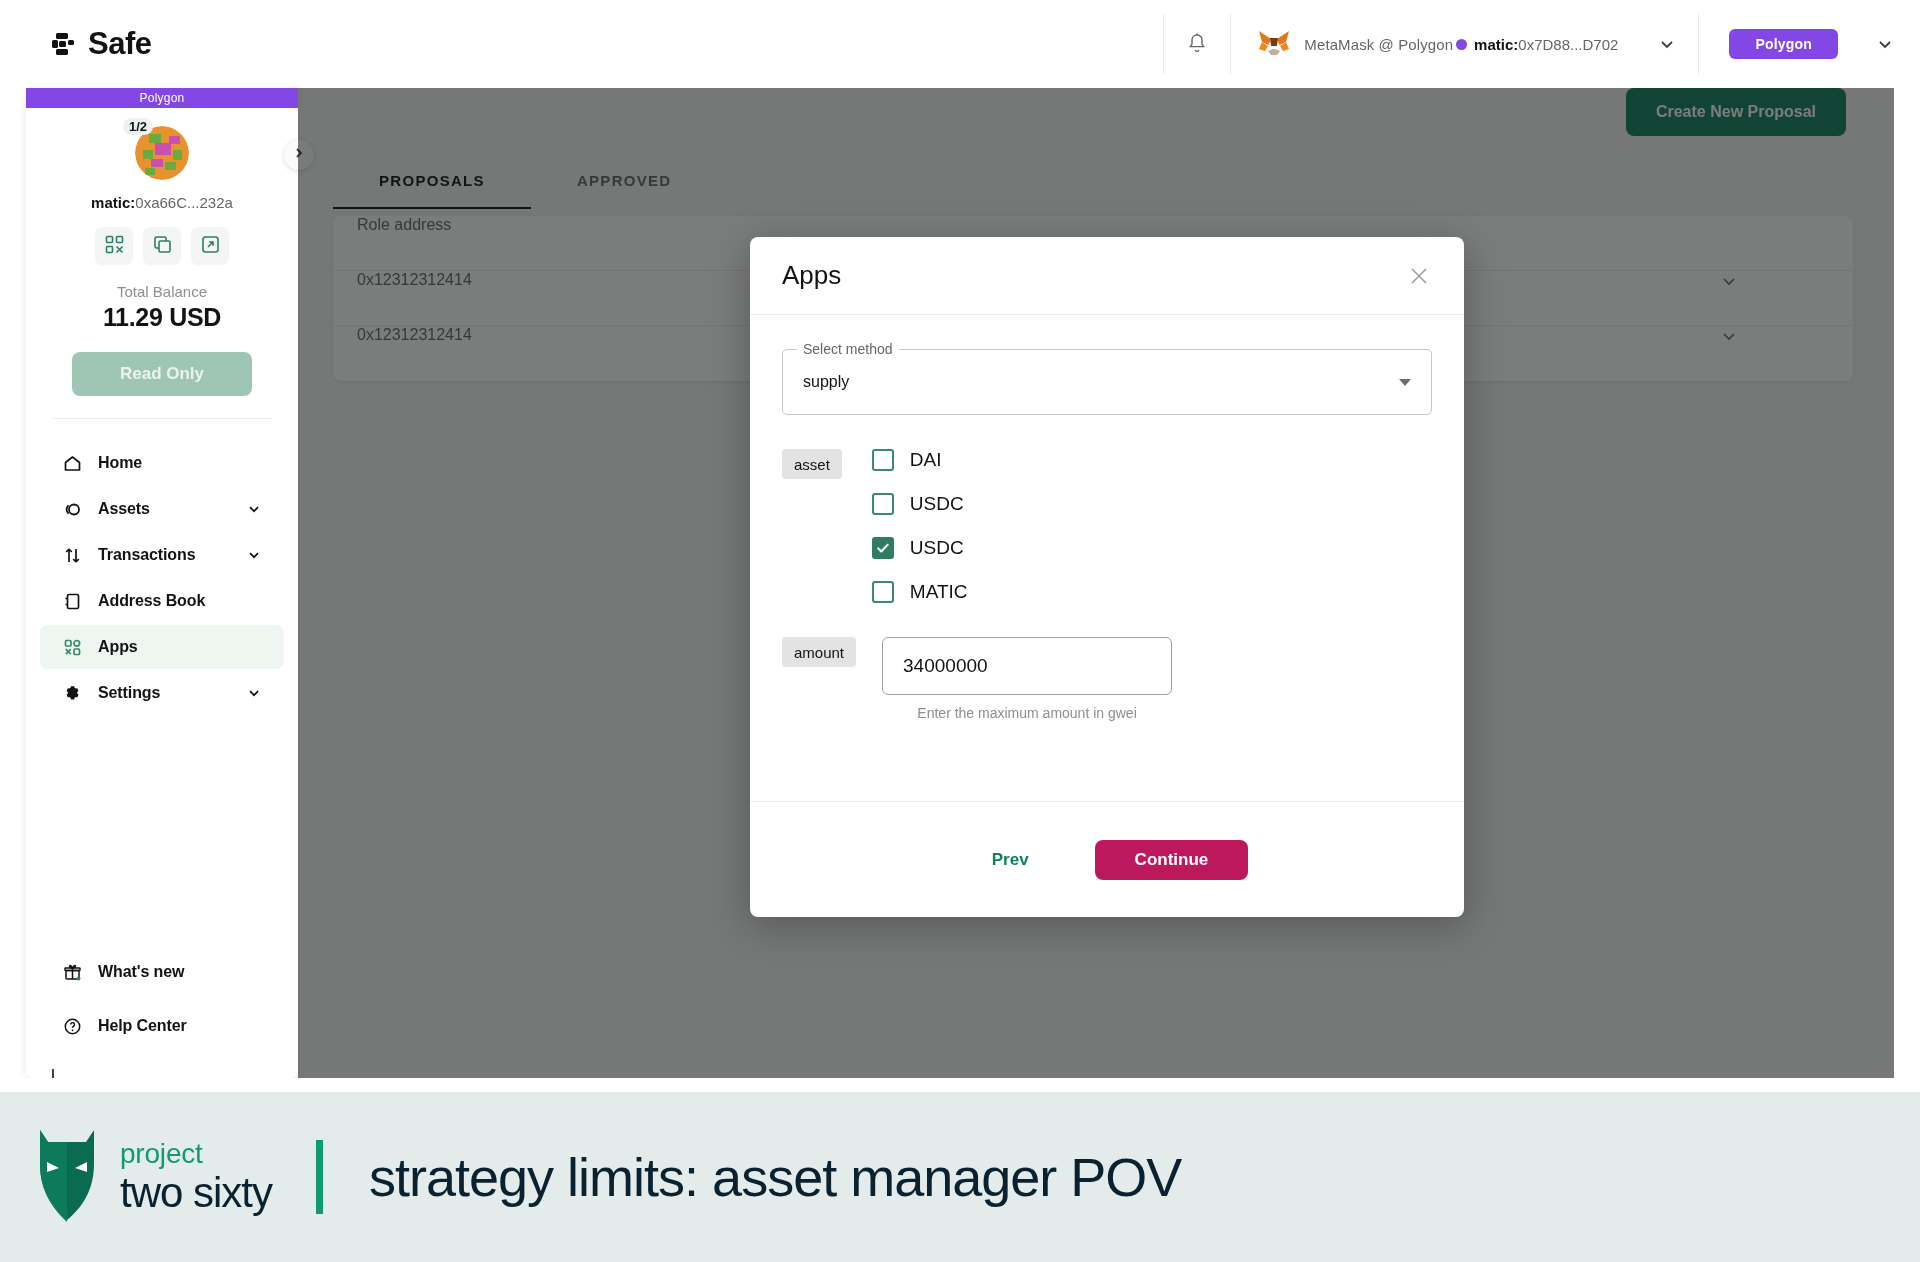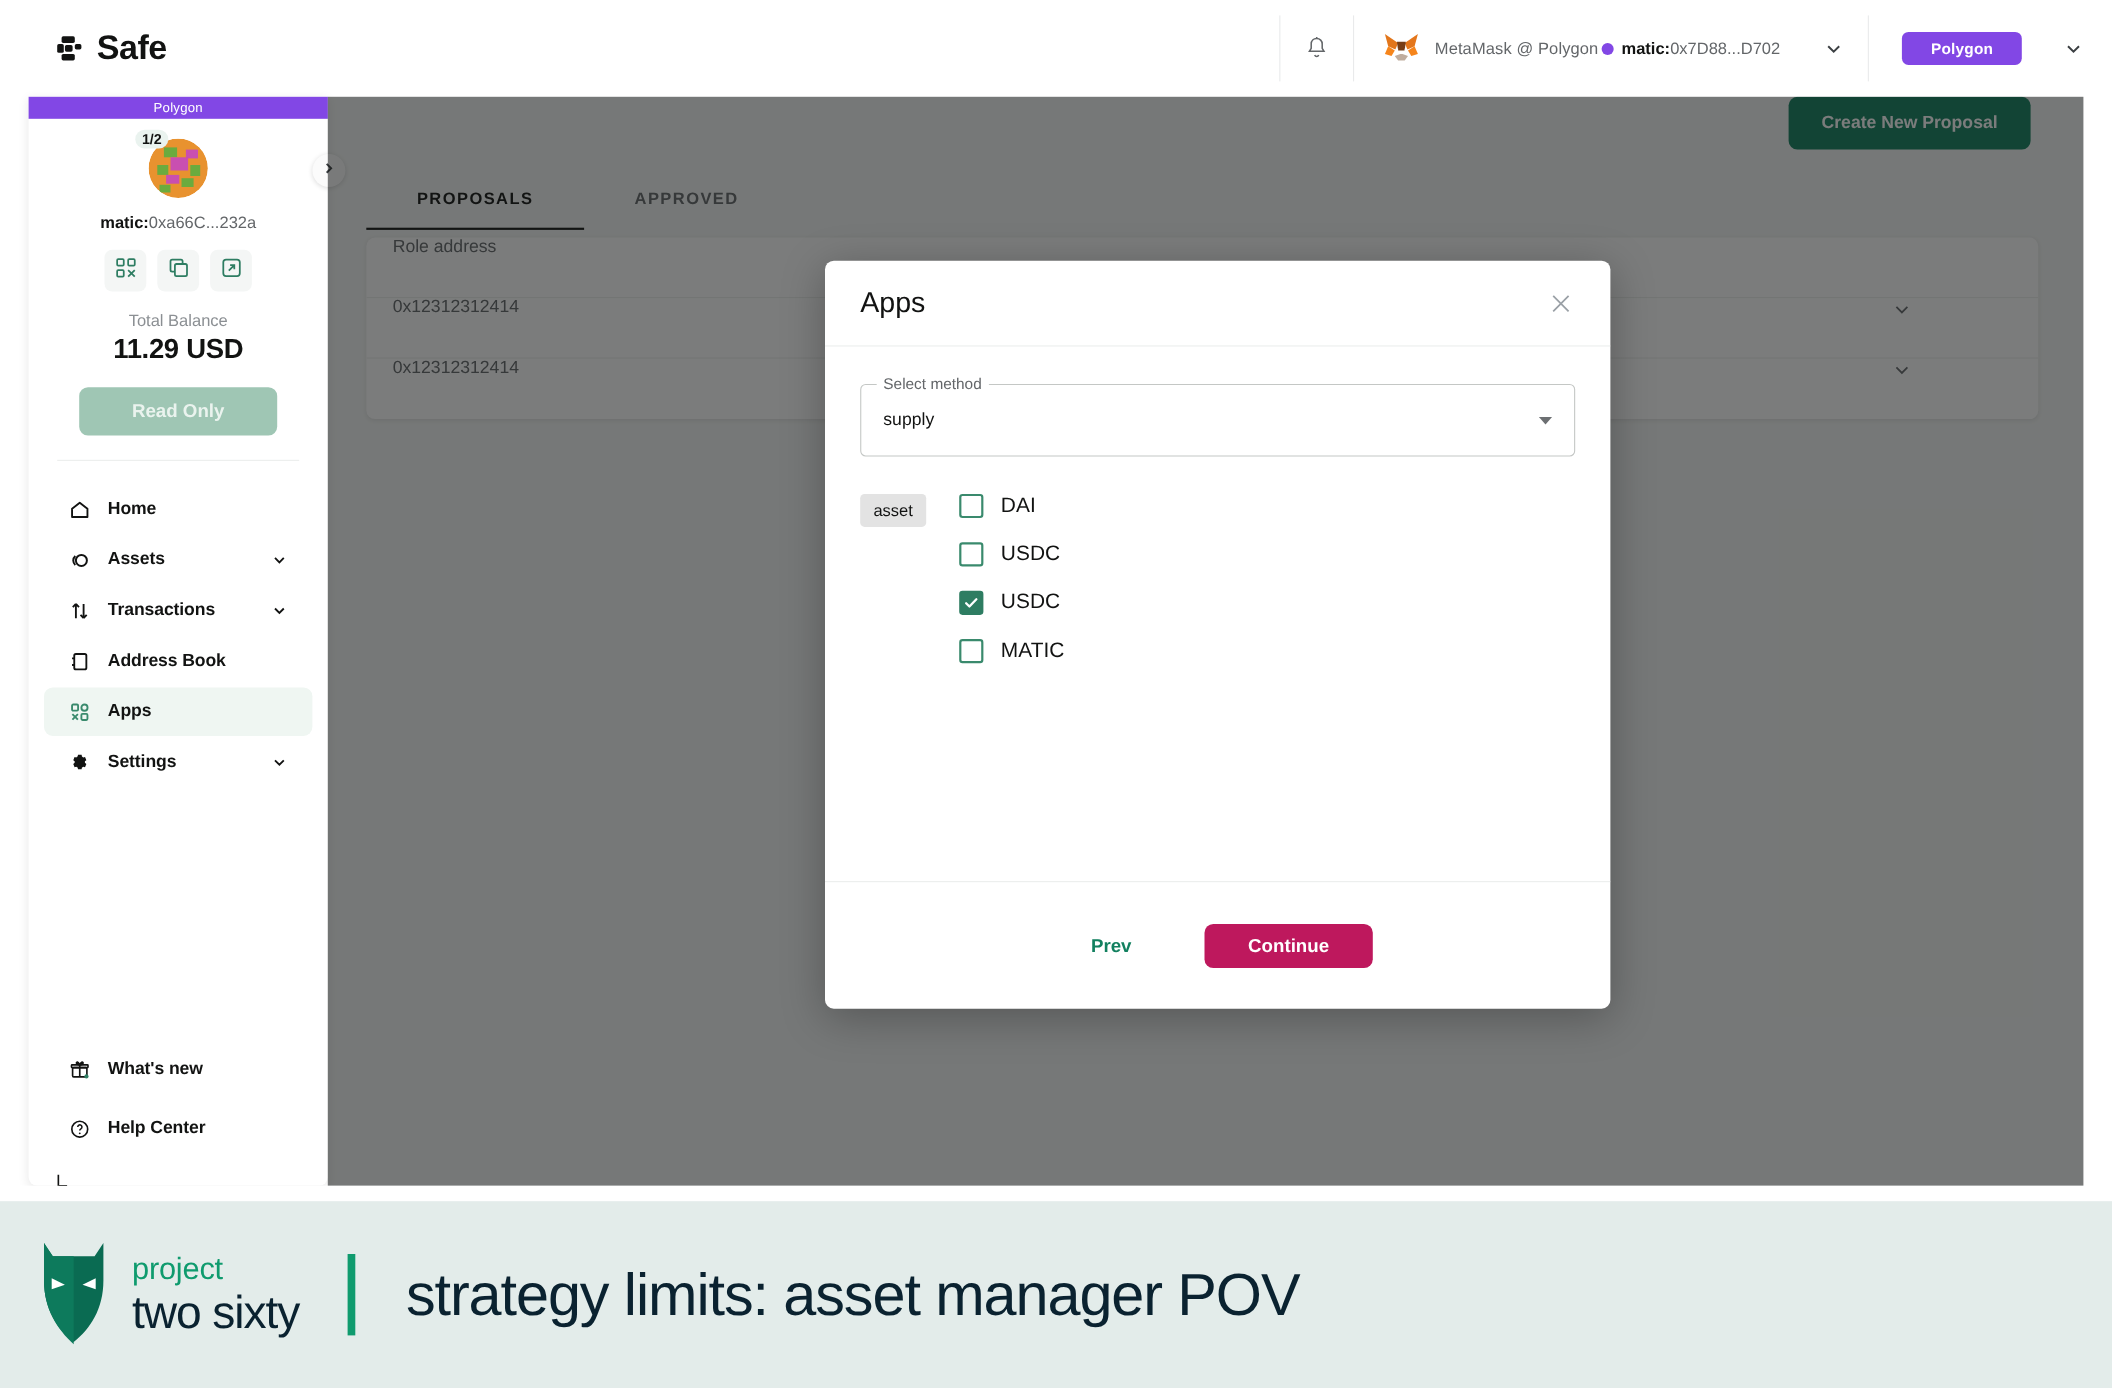--- a/index.html
+++ b/index.html
@@ -529,20 +529,27 @@
               </span>
               <span class="cb-label">USDC</span>
             </label>
             <label class="cb-row">
               <span class="cb"></span>
               <span class="cb-label">MATIC</span>
             </label>
           </div>
         </div>
 
+        <div class="param-block">
+          <span class="param-tag amount">amount</span>
+          <div class="amount-wrap">
+            <div class="amount-input" placeholder="">34000000</div>
+            <div class="amount-help">Enter the maximum amount in gwei</div>
+          </div>
+        </div>
 
       </div>
 
       <div class="modal-foot">
         <button class="prev-btn">Prev</button>
         <button class="continue-btn">Continue</button>
       </div>
     </div>
 
   </div>

